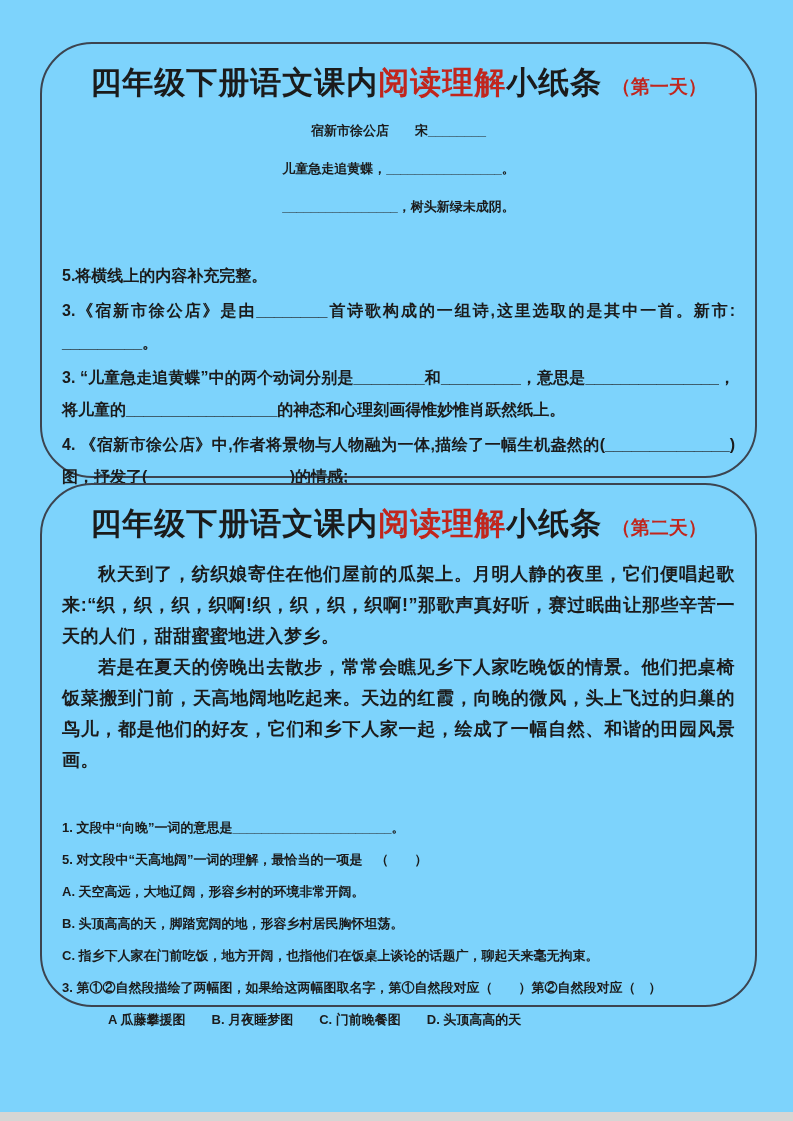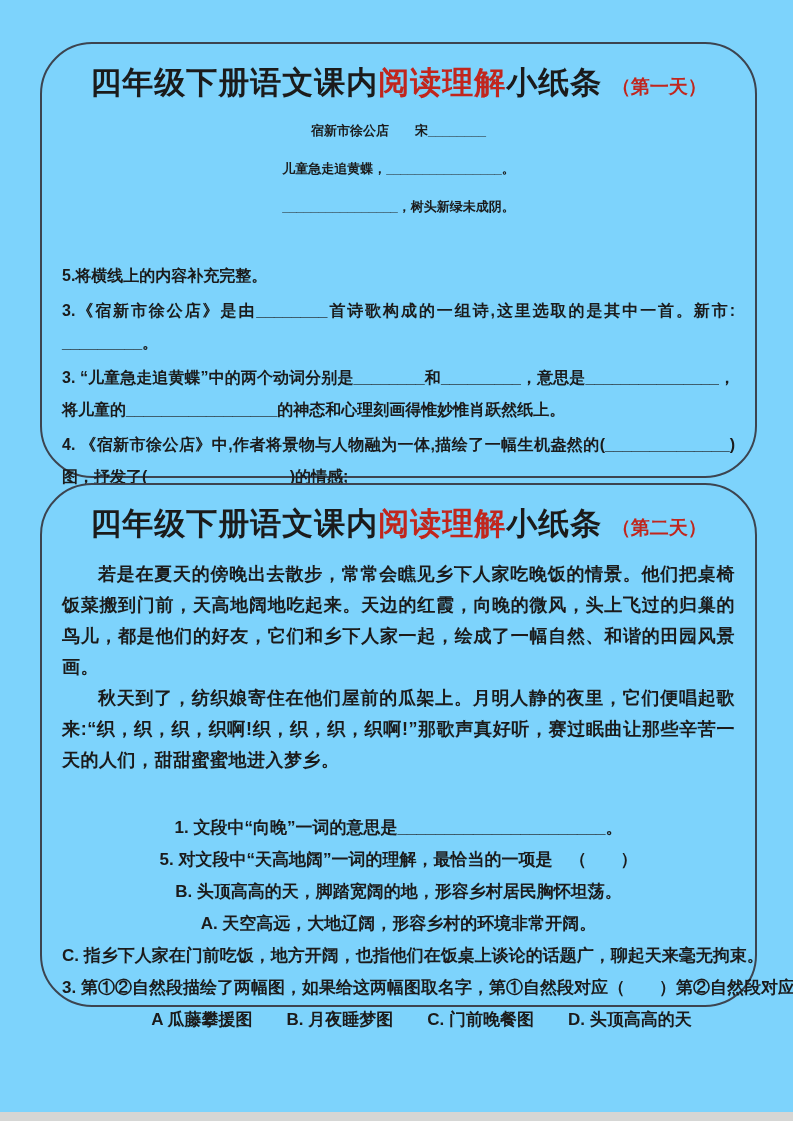--- a/index.html
+++ b/index.html
@@ -65,25 +65,25 @@
     font-weight:700;
     line-height:31px;
     margin:0;
     text-indent:2em;
     text-align:justify;
     letter-spacing:0.5px;
   }
 
   .questions-day2{margin-top:36px;}
   .questions-day2 p{
-    font-size:17px;
+    font-size:13px;
     font-weight:700;
     line-height:32px;
     margin:0;
-    text-align:center;
+    text-align:left;
     white-space:nowrap;
   }
   .options-line{padding-left:46px;}
 
   .bottom-strip{
     position:absolute;left:0;bottom:0;width:100%;height:9px;
     background:#d6d6d4;
   }
 </style>
 </head>
@@ -105,29 +105,29 @@
       <p>3.《宿新市徐公店》是由________首诗歌构成的一组诗,这里选取的是其中一首。新市: _________。</p>
       <p>3. “儿童急走追黄蝶”中的两个动词分别是________和_________，意思是_______________，将儿童的_________________的神态和心理刻画得惟妙惟肖跃然纸上。</p>
       <p>4. 《宿新市徐公店》中,作者将景物与人物融为一体,描绘了一幅生机盎然的(______________)图，抒发了(________________)的情感;</p>
     </div>
   </section>
 
   <section class="card card-day2">
     <h1 class="card-title"><span>四年级下册语文课内</span><span class="red">阅读理解</span><span>小纸条</span> <span class="day-tag">（第二天）</span></h1>
 
     <div class="passage">
+      <p>秋天到了，纺织娘寄住在他们屋前的瓜架上。月明人静的夜里，它们便唱起歌来:“织，织，织，织啊!织，织，织，织啊!”那歌声真好听，赛过眠曲让那些辛苦一天的人们，甜甜蜜蜜地进入梦乡。</p>
       <p>若是在夏天的傍晚出去散步，常常会瞧见乡下人家吃晚饭的情景。他们把桌椅饭菜搬到门前，天高地阔地吃起来。天边的红霞，向晚的微风，头上飞过的归巢的鸟儿，都是他们的好友，它们和乡下人家一起，绘成了一幅自然、和谐的田园风景画。</p>
-      <p>秋天到了，纺织娘寄住在他们屋前的瓜架上。月明人静的夜里，它们便唱起歌来:“织，织，织，织啊!织，织，织，织啊!”那歌声真好听，赛过眠曲让那些辛苦一天的人们，甜甜蜜蜜地进入梦乡。</p>
     </div>
 
     <div class="questions-day2">
       <p>1. 文段中“向晚”一词的意思是______________________。</p>
       <p>5. 对文段中“天高地阔”一词的理解，最恰当的一项是　（　　）</p>
+      <p>A. 天空高远，大地辽阔，形容乡村的环境非常开阔。</p>
       <p>B. 头顶高高的天，脚踏宽阔的地，形容乡村居民胸怀坦荡。</p>
-      <p>A. 天空高远，大地辽阔，形容乡村的环境非常开阔。</p>
       <p>C. 指乡下人家在门前吃饭，地方开阔，也指他们在饭桌上谈论的话题广，聊起天来毫无拘束。</p>
       <p>3. 第①②自然段描绘了两幅图，如果给这两幅图取名字，第①自然段对应（　　）第②自然段对应（　）</p>
       <p class="options-line">A 瓜藤攀援图　　B. 月夜睡梦图　　C. 门前晚餐图　　D. 头顶高高的天</p>
     </div>
   </section>
 
   <div class="bottom-strip"></div>
 </div>
 
 </body></html>

